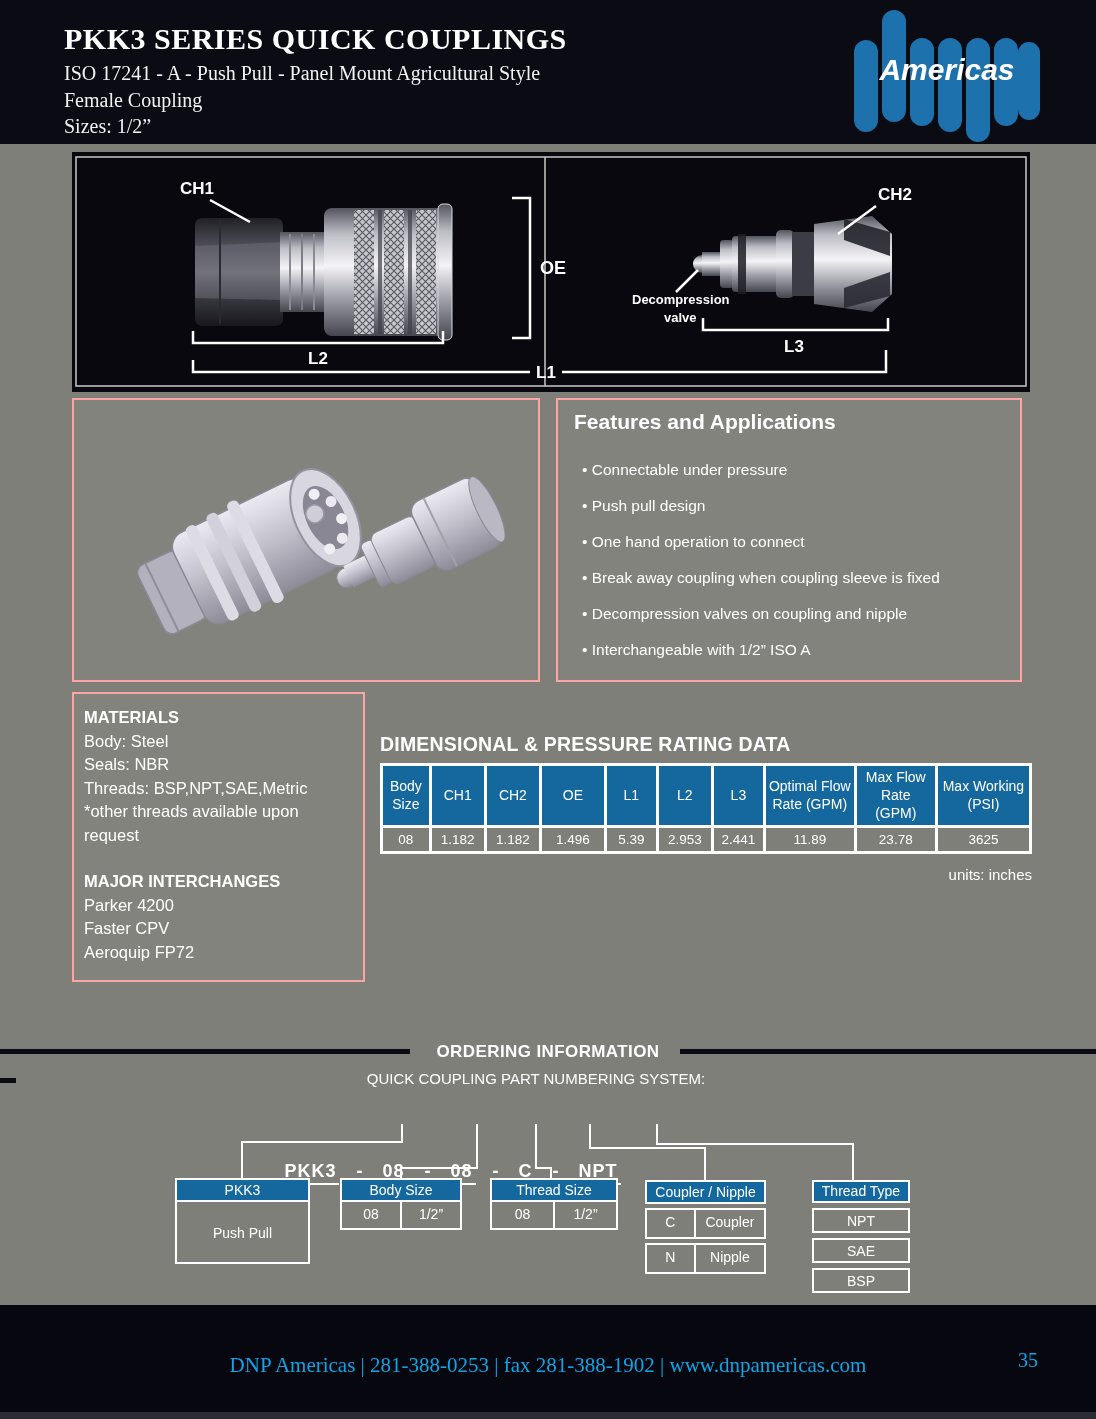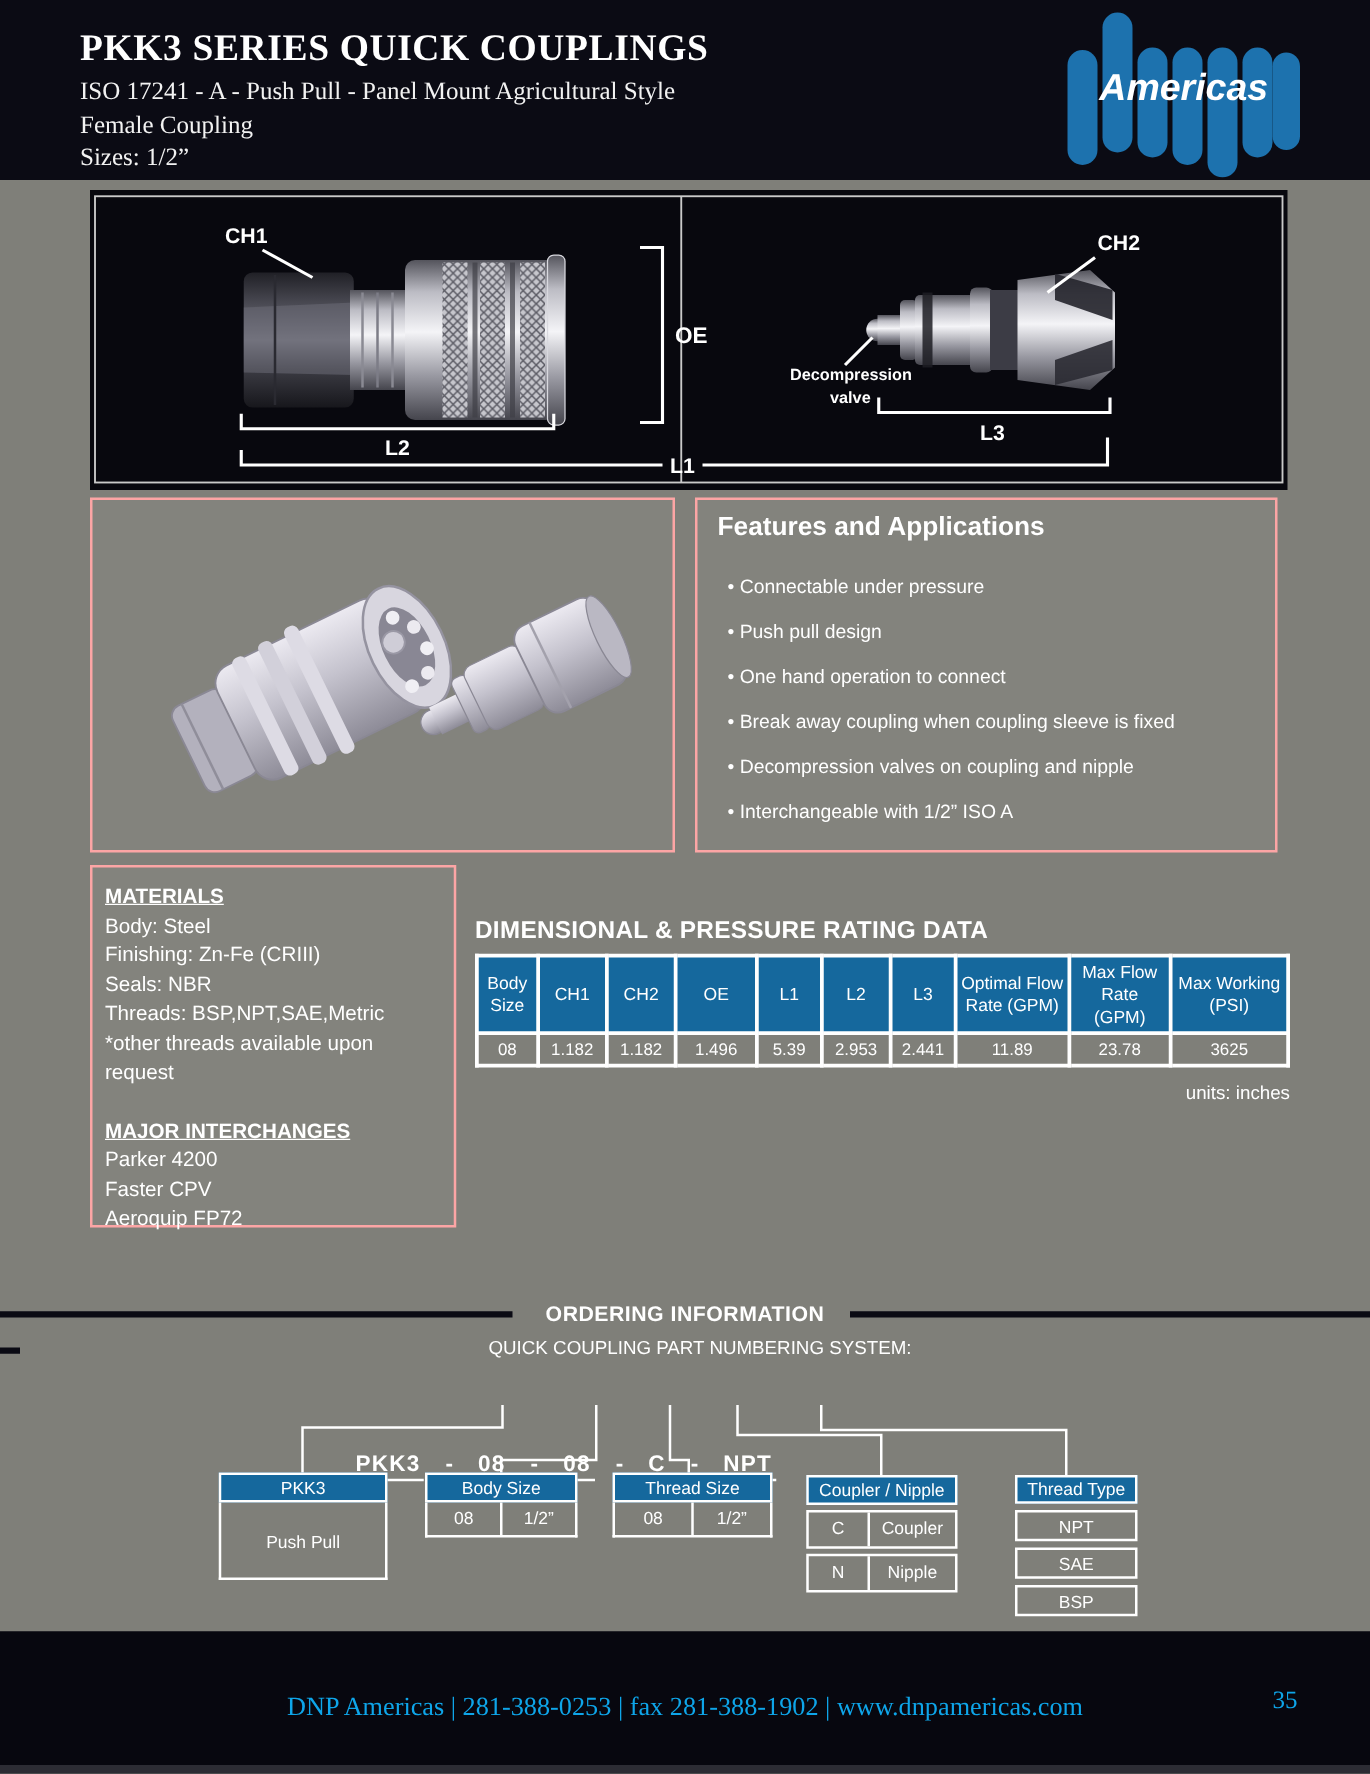--- a/index.html
+++ b/index.html
@@ -34,33 +34,33 @@
   .graybox{background:var(--boxgray);border:2px solid #fca5a5;}
   #photobox{left:72px;top:398px;width:468px;height:284px;}
   #featbox{left:556px;top:398px;width:466px;height:284px;color:#fff;}
   #featbox .ftitle{left:16px;top:10px;font-size:21px;font-weight:bold;}
   #featbox ul{position:absolute;left:24px;top:52px;margin:0;padding:0;list-style:none;}
   #featbox li{font-size:15.5px;margin:0;height:36px;line-height:36px;white-space:nowrap;}
   #featbox li::before{content:"• ";}
   
   #matbox{left:72px;top:692px;width:293px;height:290px;color:#fff;}
   #matbox .inner{position:absolute;left:10px;top:12px;width:265px;font-size:16.5px;line-height:23.5px;}
-  .bold{font-weight:bold;text-decoration:underline;}
+  .bold{font-weight:bold;}
   .spacer{height:23px;}
   
   #dimtitle{left:380px;top:733px;color:#fff;font-size:19.5px;font-weight:bold;letter-spacing:.2px;white-space:nowrap;}
   #dimtable{left:380px;top:763px;width:652px;border-collapse:collapse;color:#fff;}
   #dimtable th,#dimtable td{border:3px solid #fff;text-align:center;vertical-align:middle;padding:2px 2px;}
   #dimtable th{background:var(--accent);font-weight:normal;font-size:14px;line-height:1.3;height:56px;}
   #dimtable td{font-size:13.5px;height:26px;background:transparent;}
   #units{left:380px;top:866px;width:652px;text-align:right;color:#fff;font-size:15px;}
   
   .rule{background:var(--dark);height:5px;}
   #ordtitle{left:0;top:1042px;width:1096px;text-align:center;color:#fff;font-size:17px;font-weight:bold;letter-spacing:.4px;}
-  #ordsub{left:0;top:1070px;width:1072px;text-align:center;color:#fff;font-size:15px;margin-left:24px;}
+  #ordsub{left:0;top:1070px;width:1072px;text-align:center;color:#fff;font-size:15px;}
   #partnum{left:0;top:1161px;width:902px;text-align:center;color:#fff;font-size:18px;font-weight:bold;}
   #partnum .seg{display:inline-block;border-bottom:2px solid #fff;padding:0 3px 1px 3px;margin:0 10px;letter-spacing:1px;}
   #partnum .dash{display:inline-block;margin:0 2px;}
   .obox{position:absolute;color:#fff;font-size:14px;text-align:center;}
   .ohead{background:var(--accent);border:2px solid #fff;height:24px;line-height:20px;}
   .obody{border:2px solid #fff;border-top:none;}
   .orow{display:flex;border:2px solid #fff;border-top:none;}
   .orow > div{flex:1;height:26px;line-height:24px;}
   .orow > div + div{border-left:2px solid #fff;}
   .orow-gap{display:flex;border:2px solid #fff;margin-top:4px;}
@@ -234,21 +234,20 @@
       <li>Break away coupling when coupling sleeve is fixed</li>
       <li>Decompression valves on coupling and nipple</li>
       <li>Interchangeable with 1/2” ISO A</li>
     </ul>
   </div>
 
   <div id="matbox" class="abs graybox">
     <div class="inner">
       <div class="bold">MATERIALS</div>
       <div>Body: Steel</div>
-      <div>Finishing: Zn-Fe (CRIII)</div>
       <div>Seals: NBR</div>
       <div>Threads: BSP,NPT,SAE,Metric</div>
       <div>*other threads available upon request</div>
       <div class="spacer"></div>
       <div class="bold">MAJOR INTERCHANGES</div>
       <div>Parker 4200</div>
       <div>Faster CPV</div>
       <div>Aeroquip FP72</div>
     </div>
   </div>

